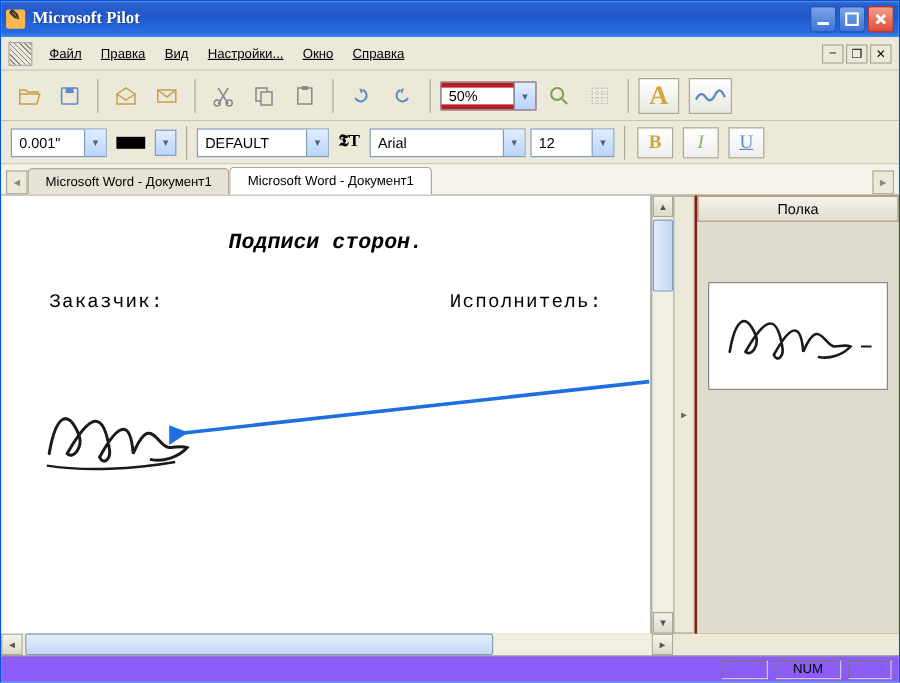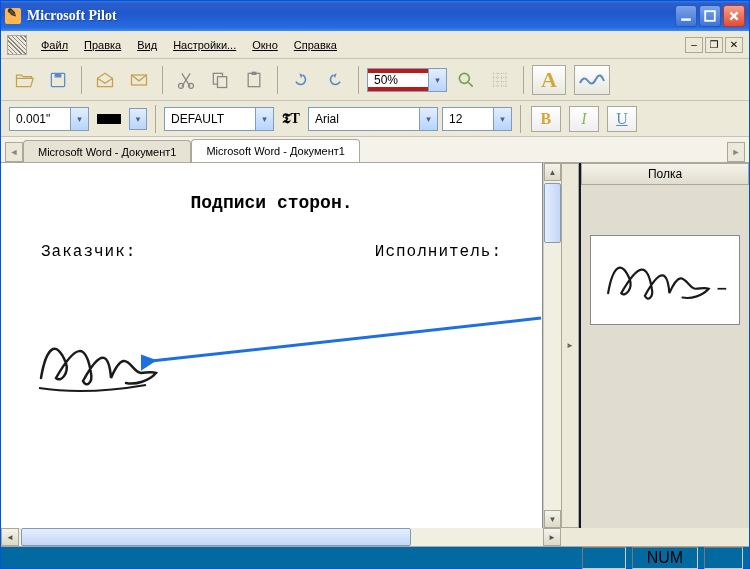--- a/index.html
+++ b/index.html
@@ -50,35 +50,35 @@
   .tabnav { width:18px; height:20px; border:1px solid #ACA899; background:#ECE9D8; display:flex; align-items:center; justify-content:center; font-size:9px; cursor:pointer; color:#888; }
   .tab { height: 22px; padding: 0 14px; border: 1px solid #ACA899; border-bottom: none; border-radius: 4px 4px 0 0; margin: 0 0; display:flex; align-items:center; font-size:11px; cursor:pointer; background: #E6E3D5; }
   .tab.active { background: white; height: 23px; position:relative; z-index:1; }
   
   .workarea { flex:1; display:flex; background:#808080; position:relative; }
   .docpane { flex:1; background:white; position:relative; overflow:hidden; border-right: 1px solid #888; }
   .docscroll-v { width:18px; background:#E9E7DA; border-left:1px solid #ccc; display:flex; flex-direction:column;}
   .sbbtn { height:18px; background:linear-gradient(to bottom,#F5F4EC,#DCD9C8); border:1px solid #ACA899; display:flex; align-items:center; justify-content:center; font-size:8px; color:#555; cursor:pointer;}
   .sbtrack {flex:1; background:#F1EFE2; position:relative;}
   .sbthumb-v { position:absolute; left:0; right:0; top:2px; height:60px; background:linear-gradient(to right,#E5EEFD,#C4D5F6); border:1px solid #7F9DB9; border-radius:2px;}
-  .shelf { width:170px; background:#f97316; display:flex; flex-direction:column; border-left: 2px solid #0f172a;}
+  .shelf { width:170px; background:#f97316; display:flex; flex-direction:column; border-left: 2px solid #7f1d1d;}
   .shelfhead { height:22px; background:linear-gradient(to bottom,#F5F3E9,#E0DDD0); border:1px solid #ACA899; text-align:center; line-height:20px; font-size:12px; }
   .shelfbody { flex:1; background:#E0DDD0; display:flex; align-items:flex-start; justify-content:center; padding-top: 50px; overflow:hidden; position:relative; }
   .sigthumb { width: 150px; height: 90px; background:white; border:1px solid #888; display:flex; align-items:center; justify-content:center; }
   .docscroll-h { height:18px; background:#E9E7DA; display:flex; }
   .sbthumb-h { position:absolute; top:0; bottom:0; left:2px; width:390px; background:linear-gradient(to bottom,#E5EEFD,#C4D5F6); border:1px solid #7F9DB9; border-radius:2px;}
   .sbtrack-h {flex:1; background:#F1EFE2; position:relative;}
   
   .doccontent { padding: 30px 30px; font-family: "Courier New", monospace; font-size: 18px; height: 100%; position:relative; }
-  .dochead { text-align:center; font-weight:bold; font-size:18px; margin-bottom: 30px; }
+  .dochead { text-align:center; font-weight:bold; font-size:18px; margin-bottom: 30px; font-style: italic; }
   .docrow { display:flex; justify-content:space-between; padding: 0 10px; font-size:16px; letter-spacing:1px;gap:12px; }
   .sig1 { position:absolute; left: 30px; top: 160px; }
   .arrow { position:absolute; }
   
-  .statusbar { height:22px; background:#0369a1; border-top:1px solid #ACA899; display:flex; align-items:center; justify-content:flex-end; font-size:16px; }
+  .statusbar { height:22px; background:#8b5cf6; border-top:1px solid #ACA899; display:flex; align-items:center; justify-content:flex-end; font-size:11px; }
   .statusbox { border:1px inset #ccc; padding: 1px 14px; margin-right: 6px; }
   .shelf-splitter { width:18px; background:#ECE9D8; border:1px solid #ACA899; display:flex; align-items:center; justify-content:center; writing-mode:vertical-lr; font-size:8px; color:#666;}
 </style>
 </head>
 <body>
 
 <div class="window">
 
   <div class="titlebar">
     <div class="appicon"></div>

